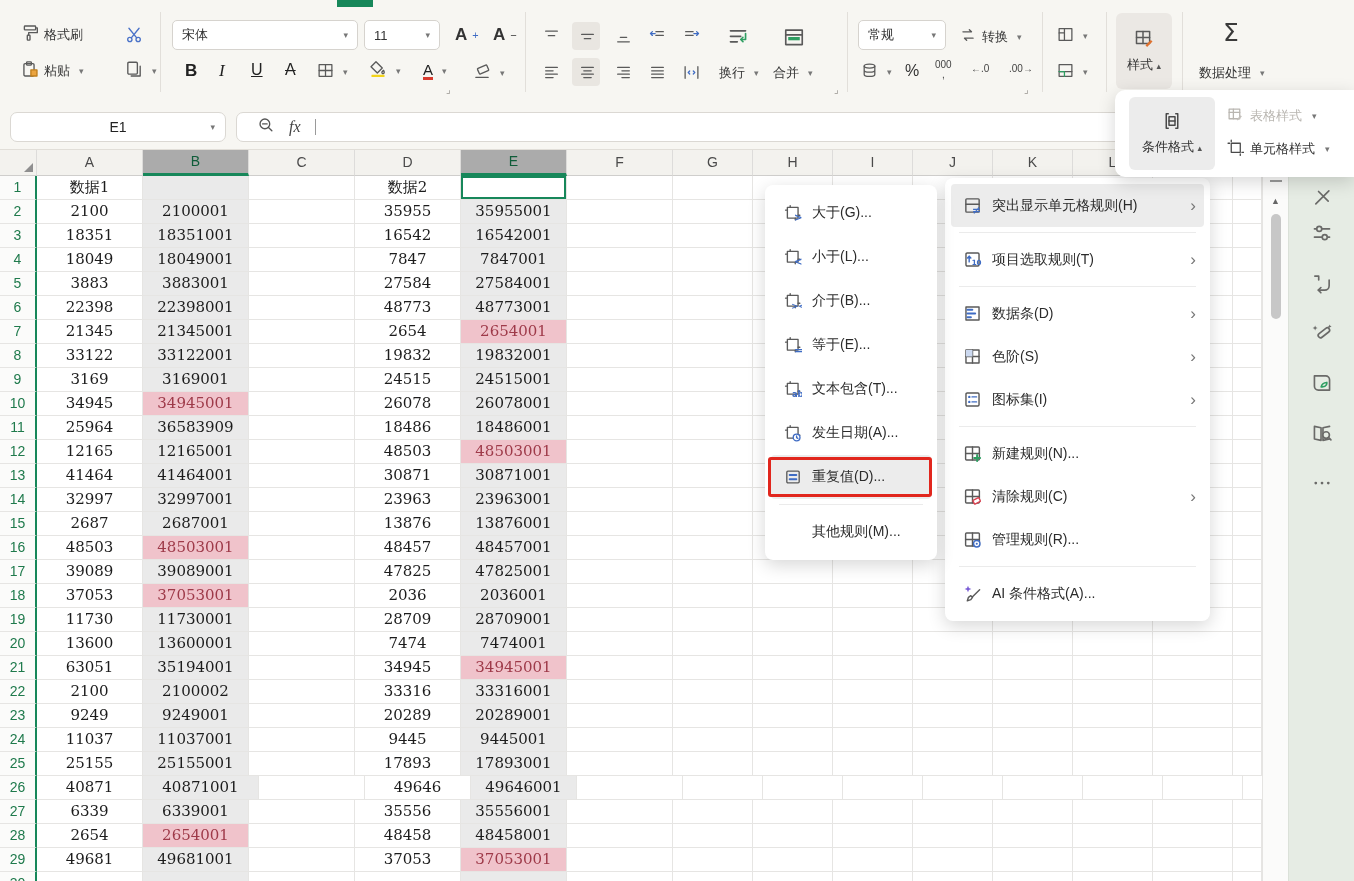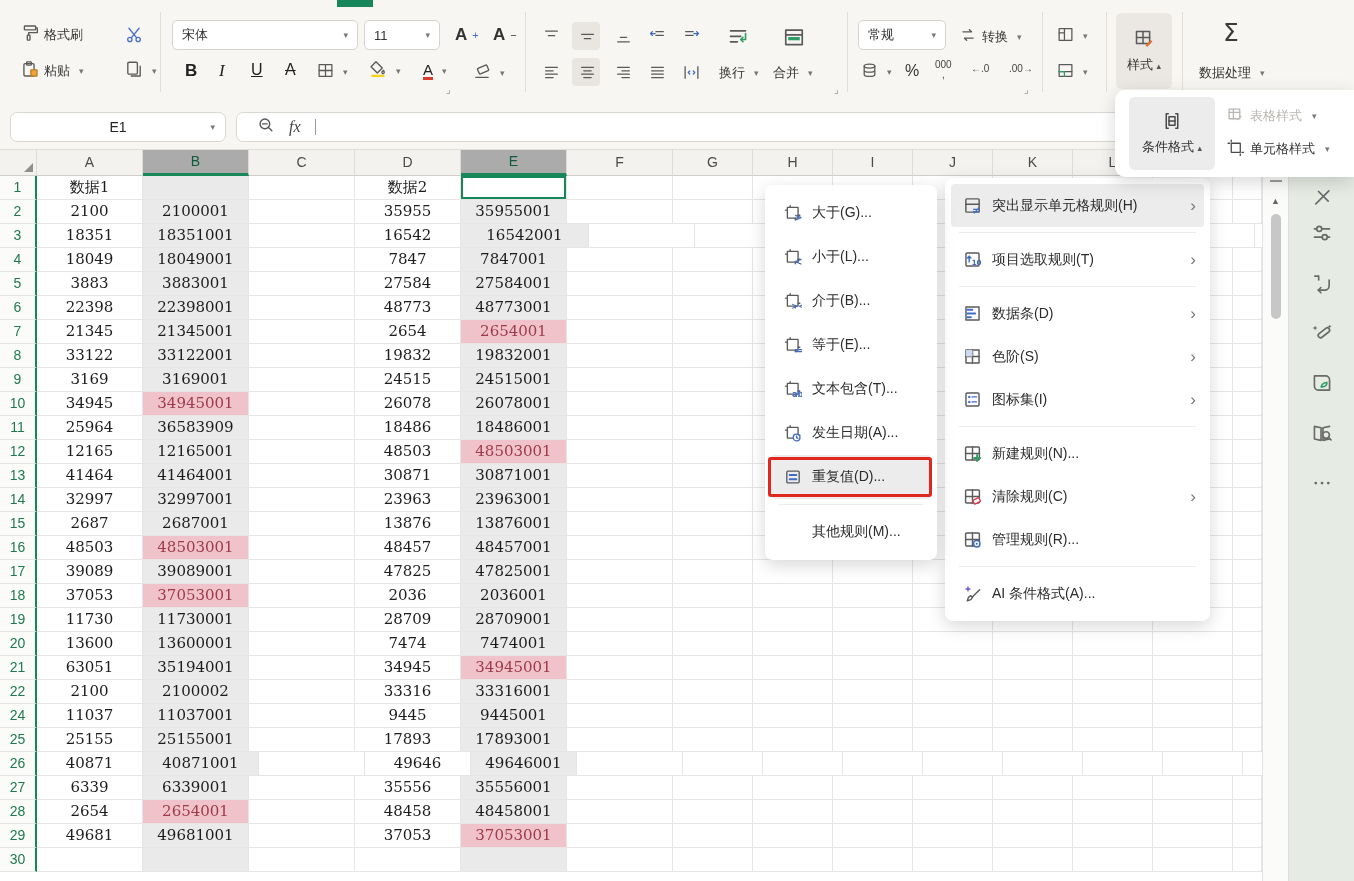--- a/index.html
+++ b/index.html
@@ -397,21 +397,21 @@
         <div class="cell" style="width:80px"></div>
         <div class="cell" style="width:80px"></div>
         <div class="cell" style="width:29px"></div>
       </div>
       <div class="grow">
         <div class="rh">3</div>
         <div class="cell" style="width:106px">18351</div>
         <div class="cell sel" style="width:106px">18351001</div>
         <div class="cell" style="width:106px"></div>
         <div class="cell" style="width:106px">16542</div>
-        <div class="cell sel" style="width:128px">16542001</div>
+        <div class="cell sel" style="width:106px">16542001</div>
         <div class="cell" style="width:106px"></div>
         <div class="cell" style="width:80px"></div>
         <div class="cell" style="width:80px"></div>
         <div class="cell" style="width:80px"></div>
         <div class="cell" style="width:80px"></div>
         <div class="cell" style="width:80px"></div>
         <div class="cell" style="width:80px"></div>
         <div class="cell" style="width:80px"></div>
         <div class="cell" style="width:29px"></div>
       </div>
@@ -721,20 +721,37 @@
         <div class="cell" style="width:80px"></div>
         <div class="cell" style="width:29px"></div>
       </div>
       <div class="grow">
         <div class="rh">22</div>
         <div class="cell" style="width:106px">2100</div>
         <div class="cell sel" style="width:106px">2100002</div>
         <div class="cell" style="width:106px"></div>
         <div class="cell" style="width:106px">33316</div>
         <div class="cell sel" style="width:106px">33316001</div>
+        <div class="cell" style="width:106px"></div>
+        <div class="cell" style="width:80px"></div>
+        <div class="cell" style="width:80px"></div>
+        <div class="cell" style="width:80px"></div>
+        <div class="cell" style="width:80px"></div>
+        <div class="cell" style="width:80px"></div>
+        <div class="cell" style="width:80px"></div>
+        <div class="cell" style="width:80px"></div>
+        <div class="cell" style="width:29px"></div>
+      </div>
+      <div class="grow">
+        <div class="rh">23</div>
+        <div class="cell" style="width:106px">9249</div>
+        <div class="cell sel" style="width:106px">9249001</div>
+        <div class="cell" style="width:106px"></div>
+        <div class="cell" style="width:106px">20289</div>
+        <div class="cell sel" style="width:106px">20289001</div>
         <div class="cell" style="width:106px"></div>
         <div class="cell" style="width:80px"></div>
         <div class="cell" style="width:80px"></div>
         <div class="cell" style="width:80px"></div>
         <div class="cell" style="width:80px"></div>
         <div class="cell" style="width:80px"></div>
         <div class="cell" style="width:80px"></div>
         <div class="cell" style="width:80px"></div>
         <div class="cell" style="width:29px"></div>
       </div>

